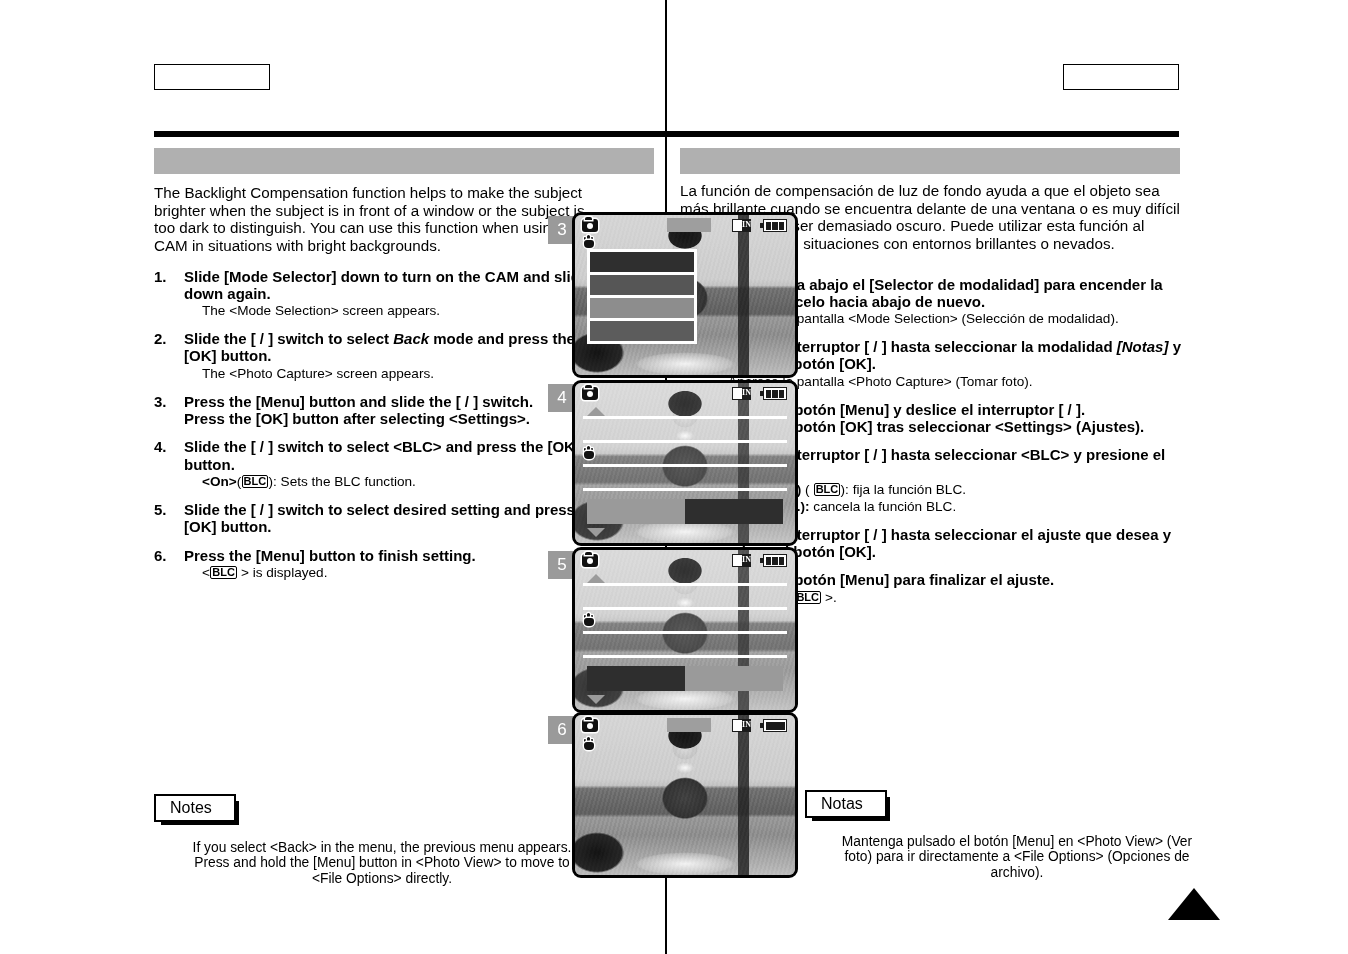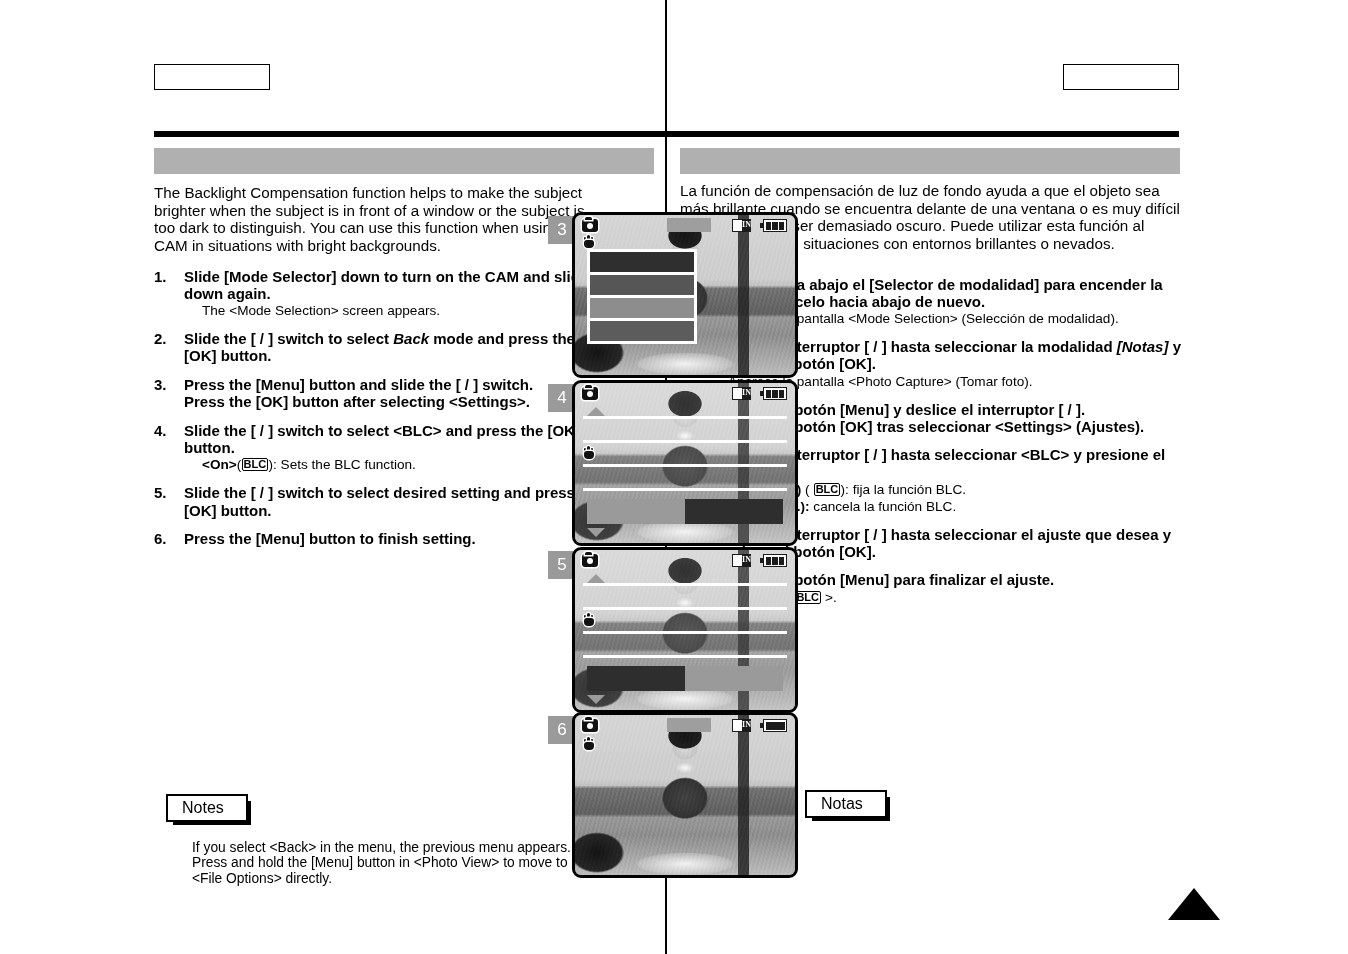--- a/index.html
+++ b/index.html
@@ -57,37 +57,37 @@
     font-weight:bold;font-size:15px;line-height:1.16;
   }
   .step .head em{font-style:italic;}
   .step .sub{
     font-size:13.6px;line-height:1.16;margin-top:1px;padding-left:18px;font-weight:normal;
   }
   .step .sub b{font-weight:bold;}
 
   
   .notes-wrap{position:absolute;}
-  #notes-en{left:166px;top:794px;width:430px;}
+  #notes-en{left:154px;top:794px;width:430px;}
   #notes-es{left:805px;top:790px;width:400px;}
   .notes-tab{
     position:relative;display:inline-block;border:2px solid #000;background:#fff;
     padding:3px 22px 3px 14px;font-size:16px;line-height:1.1;
   }
   .notes-tab::after{
     content:"";position:absolute;left:5px;top:100%;width:100%;height:5px;background:#000;
   }
   .notes-tab::before{
     content:"";position:absolute;left:100%;top:5px;width:5px;height:100%;background:#000;
   }
   .notes-body{
     margin-top:18px;padding-left:26px;font-size:13.8px;line-height:1.14;
   }
   #notes-es .notes-body{padding-left:24px;margin-top:16px;}
-  .notes-body p{margin:0;}
+  .notes-body p{margin:0;text-align:center;}
 
   
   .tri{
     position:absolute;left:1168px;top:888px;
     width:0;height:0;border-left:26px solid transparent;border-right:26px solid transparent;
     border-bottom:32px solid #000;
   }
 
   
   .shot{position:absolute;}
@@ -231,20 +231,21 @@
       <div class="body">
         <div class="head">Slide [Mode Selector] down to turn on the CAM and slide it down again.</div>
         <div class="sub">The &lt;Mode Selection&gt; screen appears.</div>
       </div>
     </div>
 
     <div class="step">
       <div class="num">2.</div>
       <div class="body">
         <div class="head"><span>Slide the [    /    ] switch to select </span><em>Back</em><span> mode and press the [OK] button.</span></div>
+        <div class="sub">The &lt;Photo Capture&gt; screen appears.</div>
       </div>
     </div>
 
     <div class="step">
       <div class="num">3.</div>
       <div class="body">
         <div class="head">Press the [Menu] button and slide the [    /    ] switch.</div>
         <div class="head">Press the [OK] button after selecting &lt;Settings&gt;.</div>
       </div>
     </div>
@@ -261,20 +262,21 @@
       <div class="num">5.</div>
       <div class="body">
         <div class="head">Slide the [    /    ] switch to select desired setting and press the [OK] button.</div>
       </div>
     </div>
 
     <div class="step">
       <div class="num">6.</div>
       <div class="body">
         <div class="head">Press the [Menu] button to finish setting.</div>
+        <div class="sub">&lt;<span class="blcbox">BLC</span><span> &gt; is displayed.</span></div>
       </div>
     </div>
   </div>
 
   <div class="col" id="col-es">
     <p class="intro">La función de compensación de luz de fondo ayuda a que el objeto sea más brillante cuando se encuentra delante de una ventana o es muy difícil de distinguir por ser demasiado oscuro. Puede utilizar esta función al utilizar la CAM en situaciones con entornos brillantes o nevados.</p>
 
     <div style="height:10px"></div>
 
     <div class="step">
@@ -330,20 +332,21 @@
     <div class="notes-tab">Notes</div>
     <div class="notes-body">
       <p>If you select &lt;Back&gt; in the menu, the previous menu appears.</p>
       <p>Press and hold the [Menu] button in &lt;Photo View&gt; to move to &lt;File Options&gt; directly.</p>
     </div>
   </div>
 
   <div class="notes-wrap" id="notes-es">
     <div class="notes-tab">Notas</div>
     <div class="notes-body">
+      <p>Mantenga pulsado el botón [Menu] en &lt;Photo View&gt; (Ver foto) para ir directamente a &lt;File Options&gt; (Opciones de archivo).</p>
     </div>
   </div>
 
   <div class="tri"></div>
 
   <div class="shot" style="left:548px;top:212px;">
     <div class="badge">3</div>
     <div class="lcd">
       <div class="lcd-inner">
         <div class="photo"></div>

